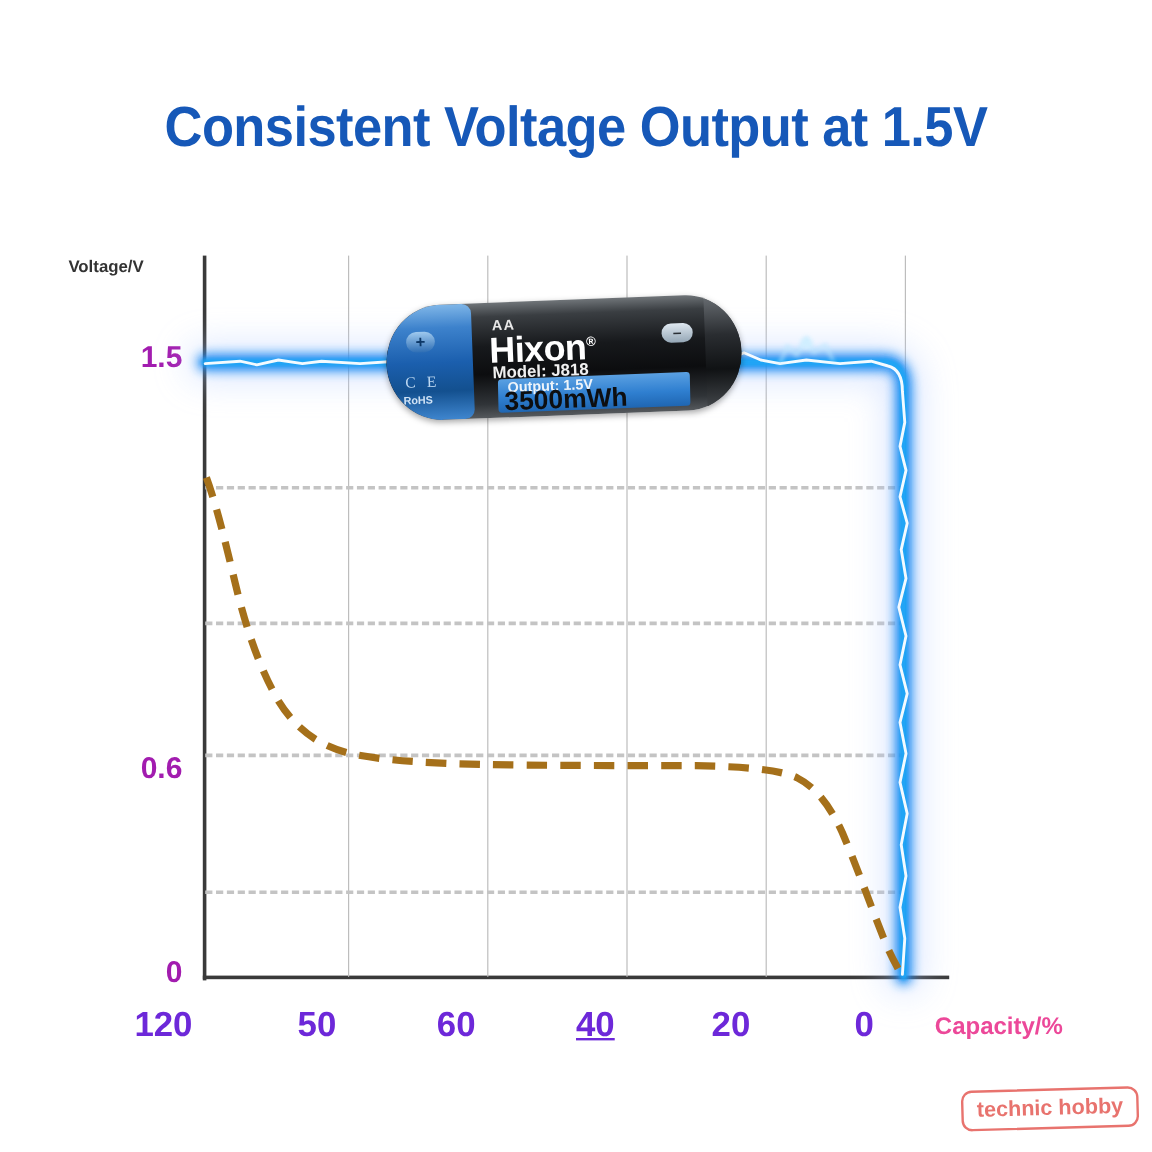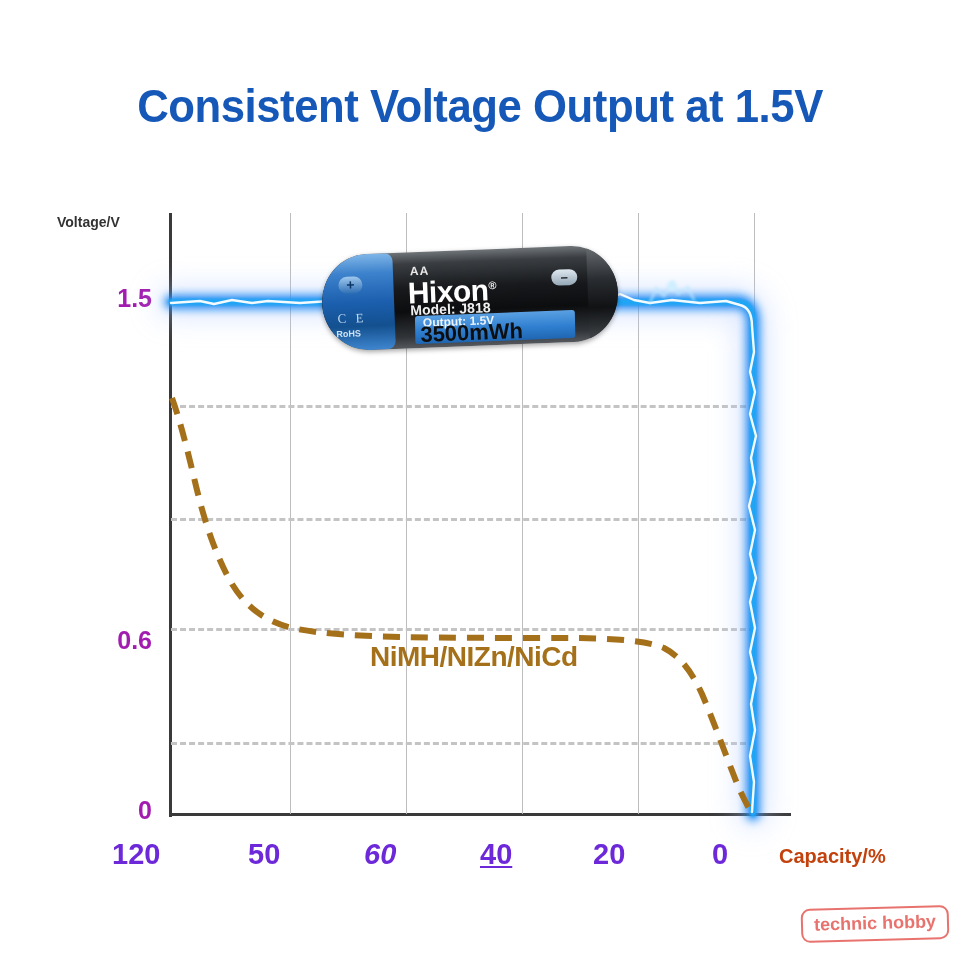--- a/index.html
+++ b/index.html
@@ -45,21 +45,21 @@
   .ytick{
     position:absolute;text-align:right;
     font-size:25px;font-weight:bold;color:#a21caf;
   }
   .xtick{
     position:absolute;top:838px;text-align:left;
     font-size:29px;font-weight:bold;color:#6d28d9;
   }
   .xlabel-cap{
     position:absolute;left:779px;top:845px;
-    font-size:20px;font-weight:bold;color:#c2410c;white-space:nowrap;
+    font-size:20px;font-weight:bold;color:#ec4899;white-space:nowrap;
   }
 
   
   .series-label{
     position:absolute;left:370px;top:641px;
     font-size:28px;font-weight:bold;color:#a5701a;white-space:nowrap;
     letter-spacing:-0.5px;
   }
 
   
@@ -158,21 +158,21 @@
 
   <div class="ylabel-cap">Voltage/V</div>
   <div class="xlabel-cap">Capacity/%</div>
 
   <div class="ytick" style="left:70px;top:284px;width:82px;">1.5</div>
   <div class="ytick" style="left:70px;top:610px;width:82px;margin-top:16px;">0.6</div>
   <div class="ytick" style="left:70px;top:796px;width:82px;">0</div>
 
   <div class="xtick" style="left:112px;width:84px;">120</div>
   <div class="xtick" style="left:248px;width:84px;">50</div>
-  <div class="xtick" style="left:364px;width:84px;font-style:italic;">60</div>
+  <div class="xtick" style="left:364px;width:84px;">60</div>
   <div class="xtick" style="left:480px;width:84px;text-decoration:underline;">40</div>
   <div class="xtick" style="left:593px;width:84px;">20</div>
   <div class="xtick" style="left:712px;width:84px;">0</div>
 
   <svg class="overlay" viewBox="0 0 960 960">
     <defs>
       <filter id="glowWide" x="-60%" y="-60%" width="220%" height="220%">
         <feGaussianBlur stdDeviation="14" result="b1"></feGaussianBlur>
         <feColorMatrix in="b1" type="matrix" values="0 0 0 0 0.45  0 0 0 0 0.60  0 0 0 0 1  0 0 0 0.85 0"></feColorMatrix>
       </filter>
@@ -207,21 +207,20 @@
              C206,528 218,560 232,584
              C248,610 268,622 292,628
              C320,634 360,636 400,637
              C450,638 520,638 580,638
              C620,639 648,641 664,648
              C680,656 692,672 702,694
              C714,722 726,756 738,786
              C744,800 749,808 752,814" fill="none" stroke="#a5701a" stroke-width="6" stroke-linecap="butt" stroke-dasharray="17 11"></path>
   </svg>
 
-  <div class="series-label">NiMH/NIZn/NiCd</div>
 
   <div class="battery">
     <div class="bat-body">
       <div class="bat-blue-left"></div>
       <div class="bat-cap-right"></div>
     </div>
     <div class="plus-btn">+</div>
     <div class="minus-btn">–</div>
     <div class="bat-ce">C E</div>
     <div class="bat-rohs">RoHS</div>

